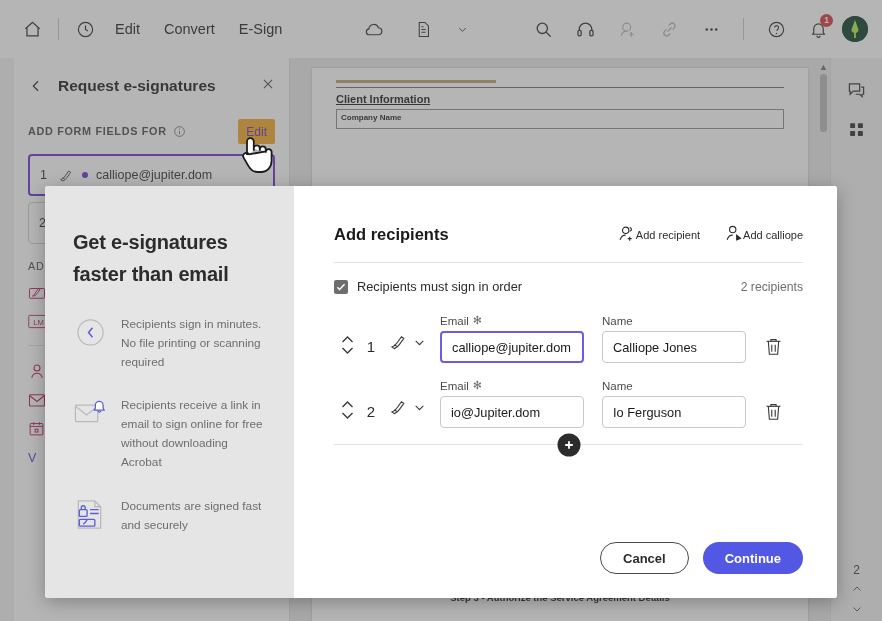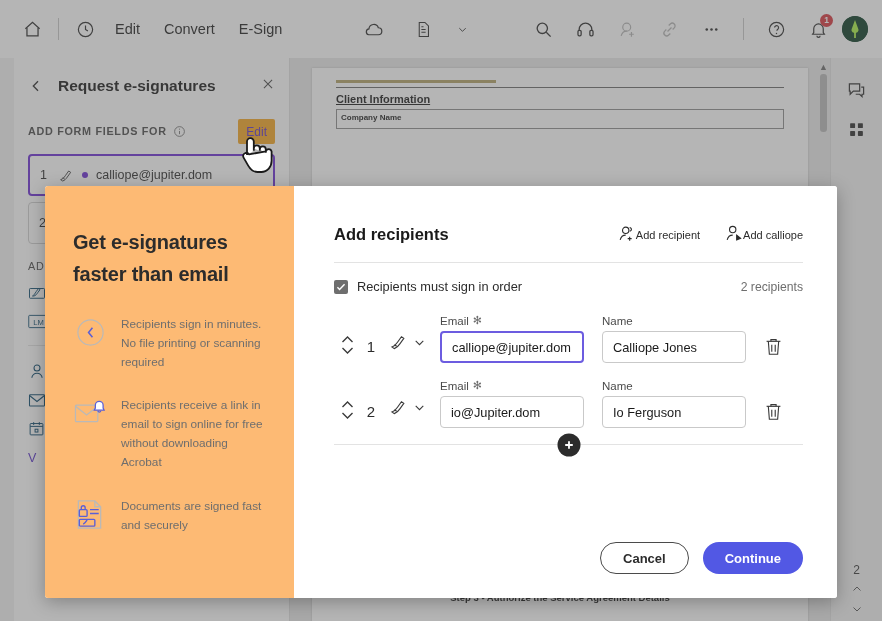--- a/index.html
+++ b/index.html
@@ -127,21 +127,21 @@
 
   .add-label {
     padding: 16px 14px 6px 14px;
     font-size: 10.8px; letter-spacing: 0.7px; color: #4b4b4b;
   }
   .field-row {
     display: flex; align-items: center; gap: 10px;
     padding: 6px 14px;
     font-size: 12.5px; color: #2c2c2c;
   }
-  .field-ico { width: 26px; display:flex; align-items:center; justify-content:flex-start; color:#0c4a6e;}
+  .field-ico { width: 26px; display:flex; align-items:center; justify-content:flex-start; color:#be185d;}
   .rule { height: 1px; background: #e3e3e3; margin: 10px 14px; }
   .more-link { padding: 8px 14px; font-size: 12.5px; color: #5b34c9; }
 
   
   .viewer {
     position: absolute; left: 290px; top: 58px; right: 52px; bottom: 0;
     background: #e9e9e9;
     overflow: hidden;
   }
   .page {
@@ -210,21 +210,21 @@
     position: absolute;
     left: 45px; top: 186px; width: 792px; height: 412px;
     background: #ffffff;
     box-shadow: 0 4px 18px rgba(0,0,0,0.28);
     display: flex;
     z-index: 60;
     border-radius: 3px;
     overflow: hidden;
   }
   .modal-left {
-    width: 249px; background: #fdba74;
+    width: 249px; background: #e5e5e5;
     padding: 40px 26px 0 28px;
   }
   .promo-title {
     font-size: 20px; font-weight: bold; color: #2c2c2c; line-height: 1.62;
     letter-spacing: -0.2px;
   }
   .promo-item {
     display: flex; gap: 14px; margin-top: 24px; align-items: flex-start;
   }
   .promo-ico { width: 34px; flex: none; display: flex; justify-content: center; padding-top: 2px;}

